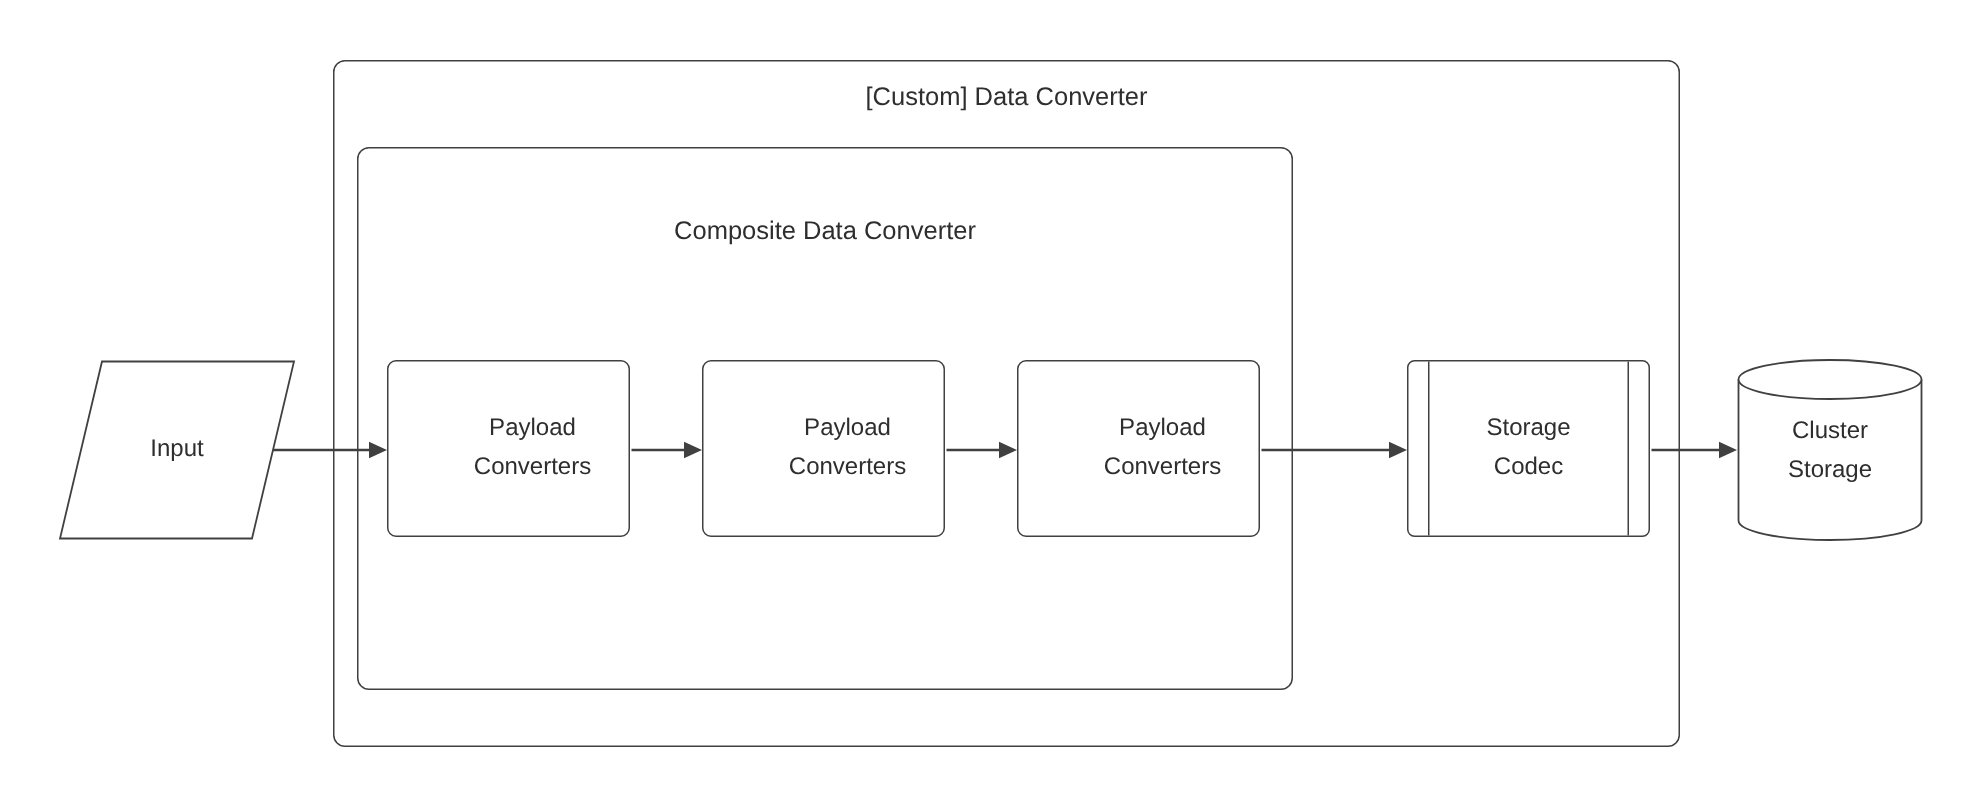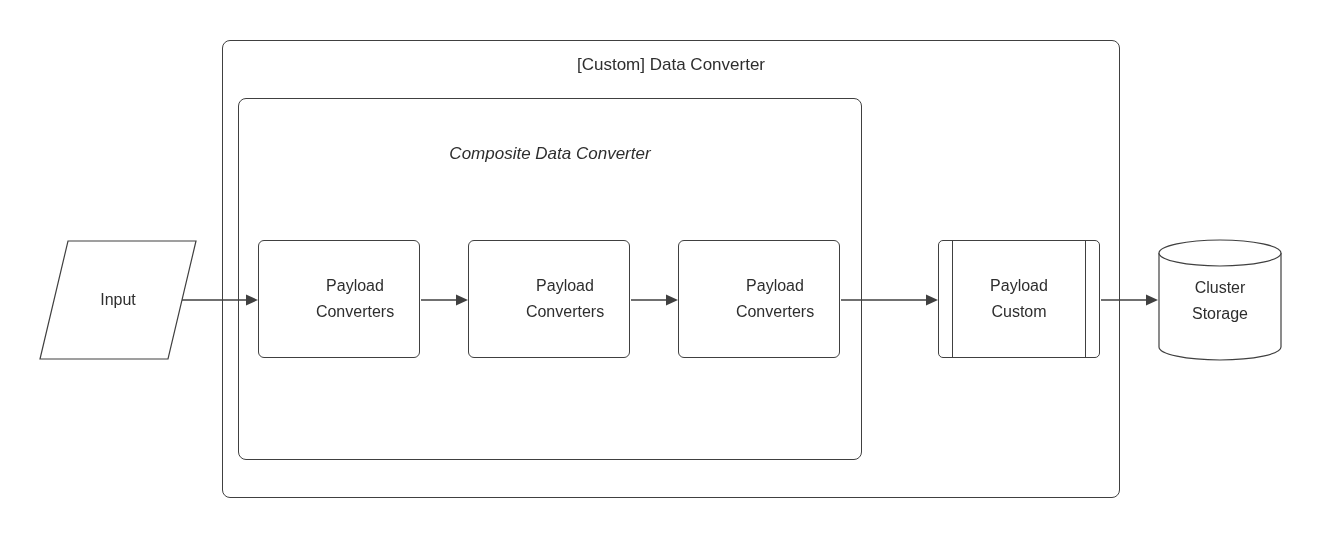--- a/index.html
+++ b/index.html
@@ -25,21 +25,21 @@
   .inner-container { left: 238px; top: 98px; width: 624px; height: 362px; }
   .container-title {
     position: absolute;
     left: 0; right: 0;
     text-align: center;
     font-size: 17px;
     line-height: 22px;
     color: #2e2e2e;
   }
   .outer-container .container-title { top: 13px; }
-  .inner-container .container-title { top: 44px; font-style: italic; }
+  .inner-container .container-title { top: 44px; }
   .node {
     position: absolute;
     border: 1px solid #404040;
     border-radius: 6px;
     background: #ffffff;
     display: flex;
     align-items: center;
     justify-content: center;
     text-align: center;
     font-size: 16px;
@@ -132,21 +132,21 @@
   <div id="pc2" class="node pc-node">
     <span class="label">Payload Converters</span>
   </div>
   <div id="pc3" class="node pc-node">
     <span class="label">Payload Converters</span>
   </div>
 
   <div class="node codec-node">
     <div class="codec-bar codec-bar-left"></div>
     <div class="codec-bar codec-bar-right"></div>
-    <span class="label">Payload Custom</span>
+    <span class="label">Storage Codec</span>
   </div>
 
   <div id="storage-label" class="float-label">
     <span class="label">Cluster Storage</span>
   </div>
   <div id="input-label" class="float-label">
     <span class="label">Input</span>
   </div>
 
 </div>

